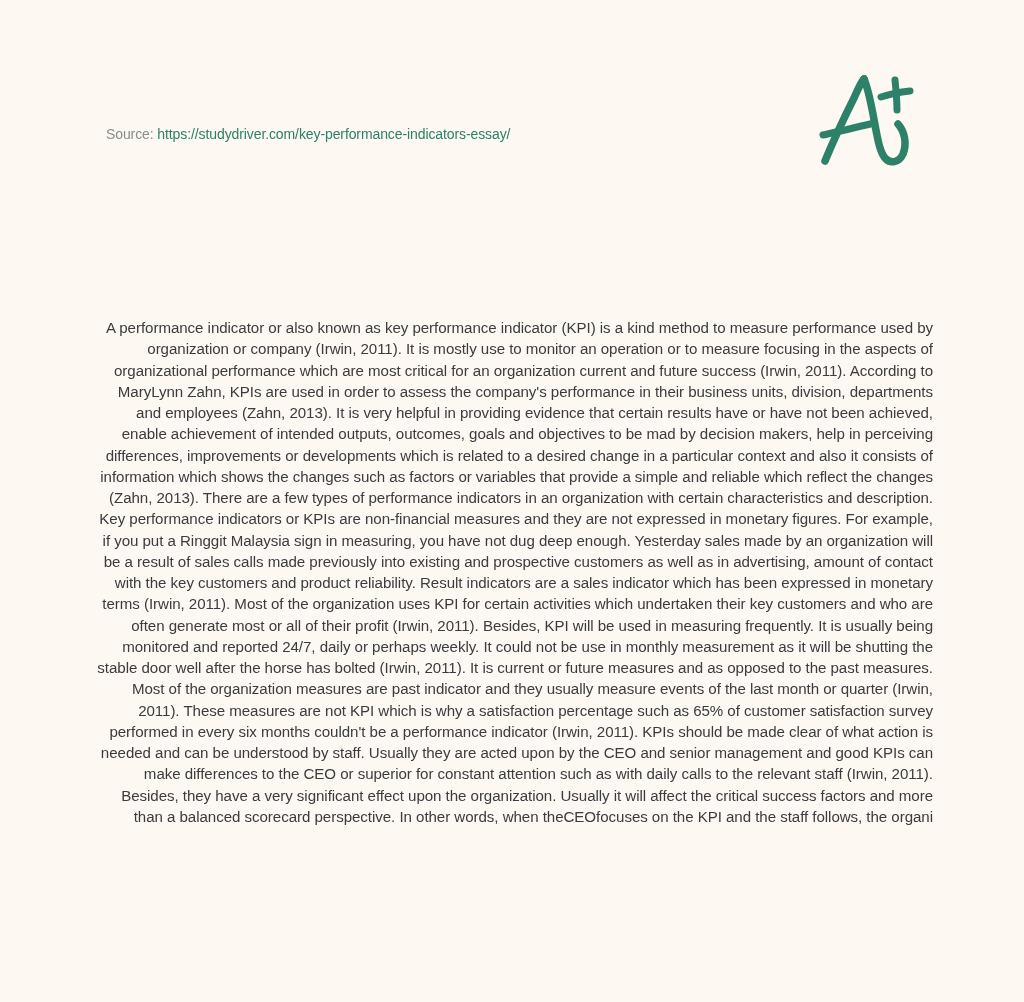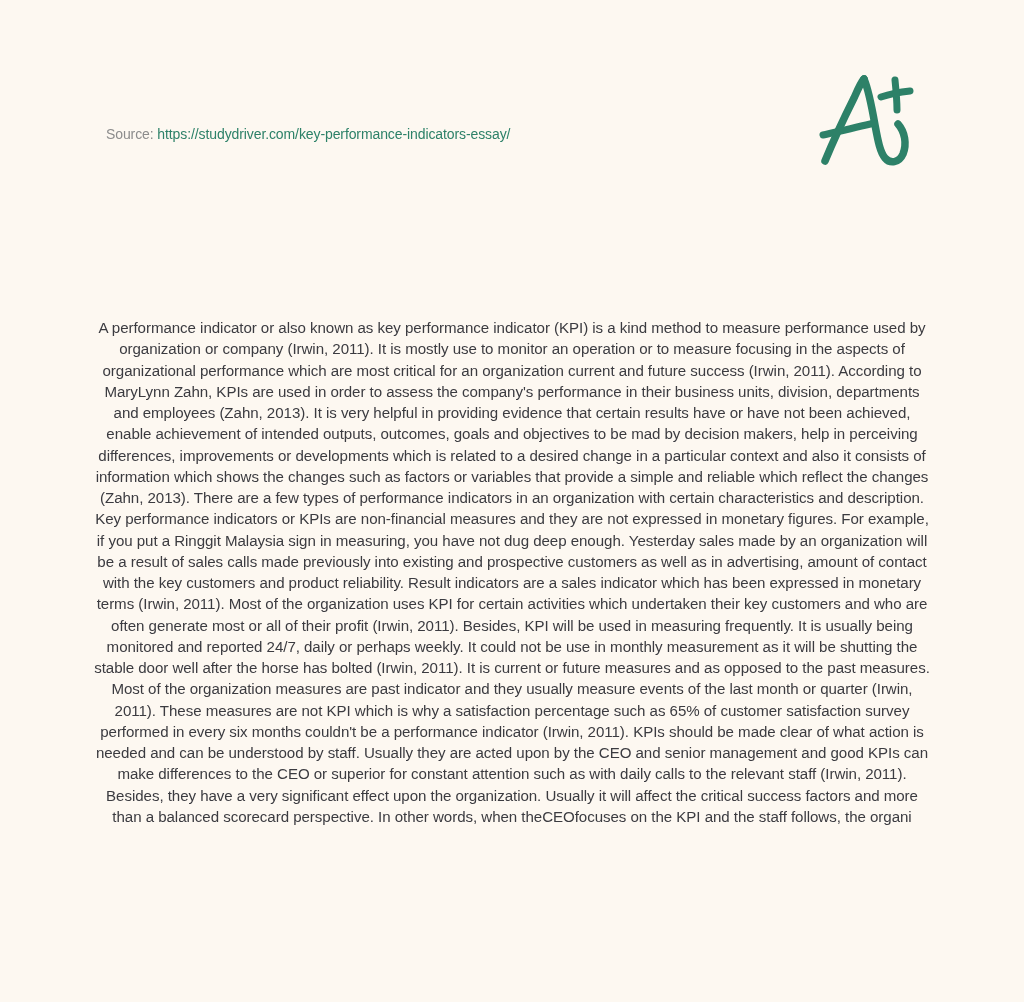--- a/index.html
+++ b/index.html
@@ -88,21 +88,21 @@
   }
 
   .article-body {
     position: absolute;
     left: 91px;
     top: 317px;
     width: 842px;
     font-size: 15.1px;
     line-height: 21.25px;
     color: #3b3b40;
-    text-align: center;
+    text-align: right;
     letter-spacing: -0.05px;
     word-spacing: 0px;
   }
   .article-body p {
     margin: 0;
   }
 </style>
 </head>
 <body>
 

